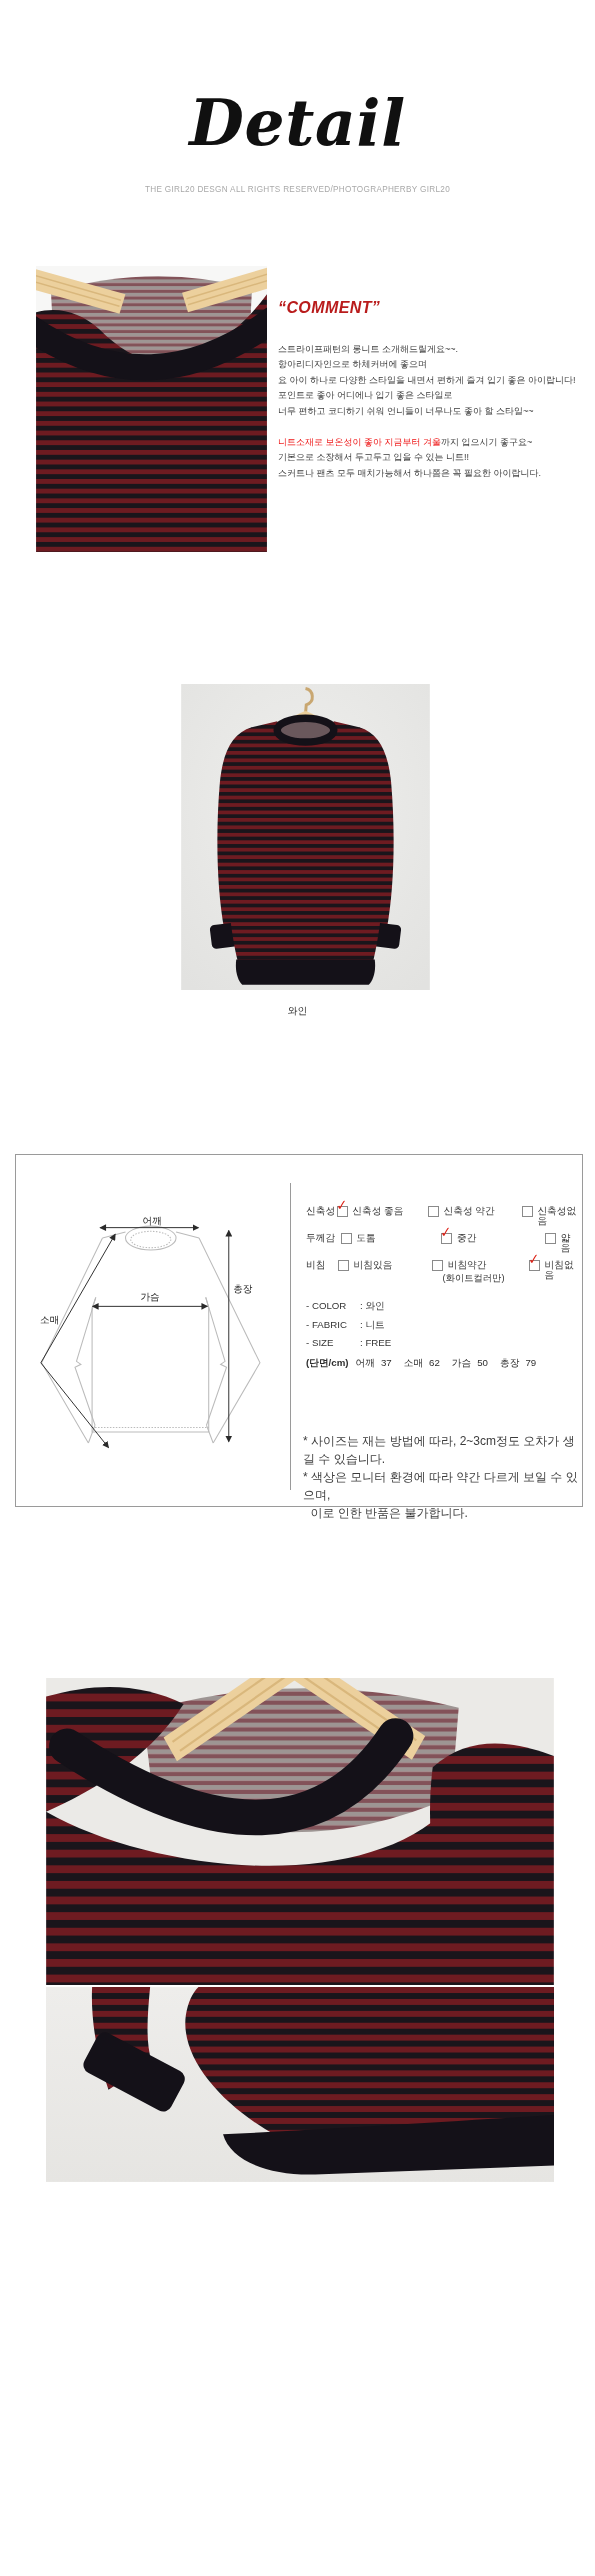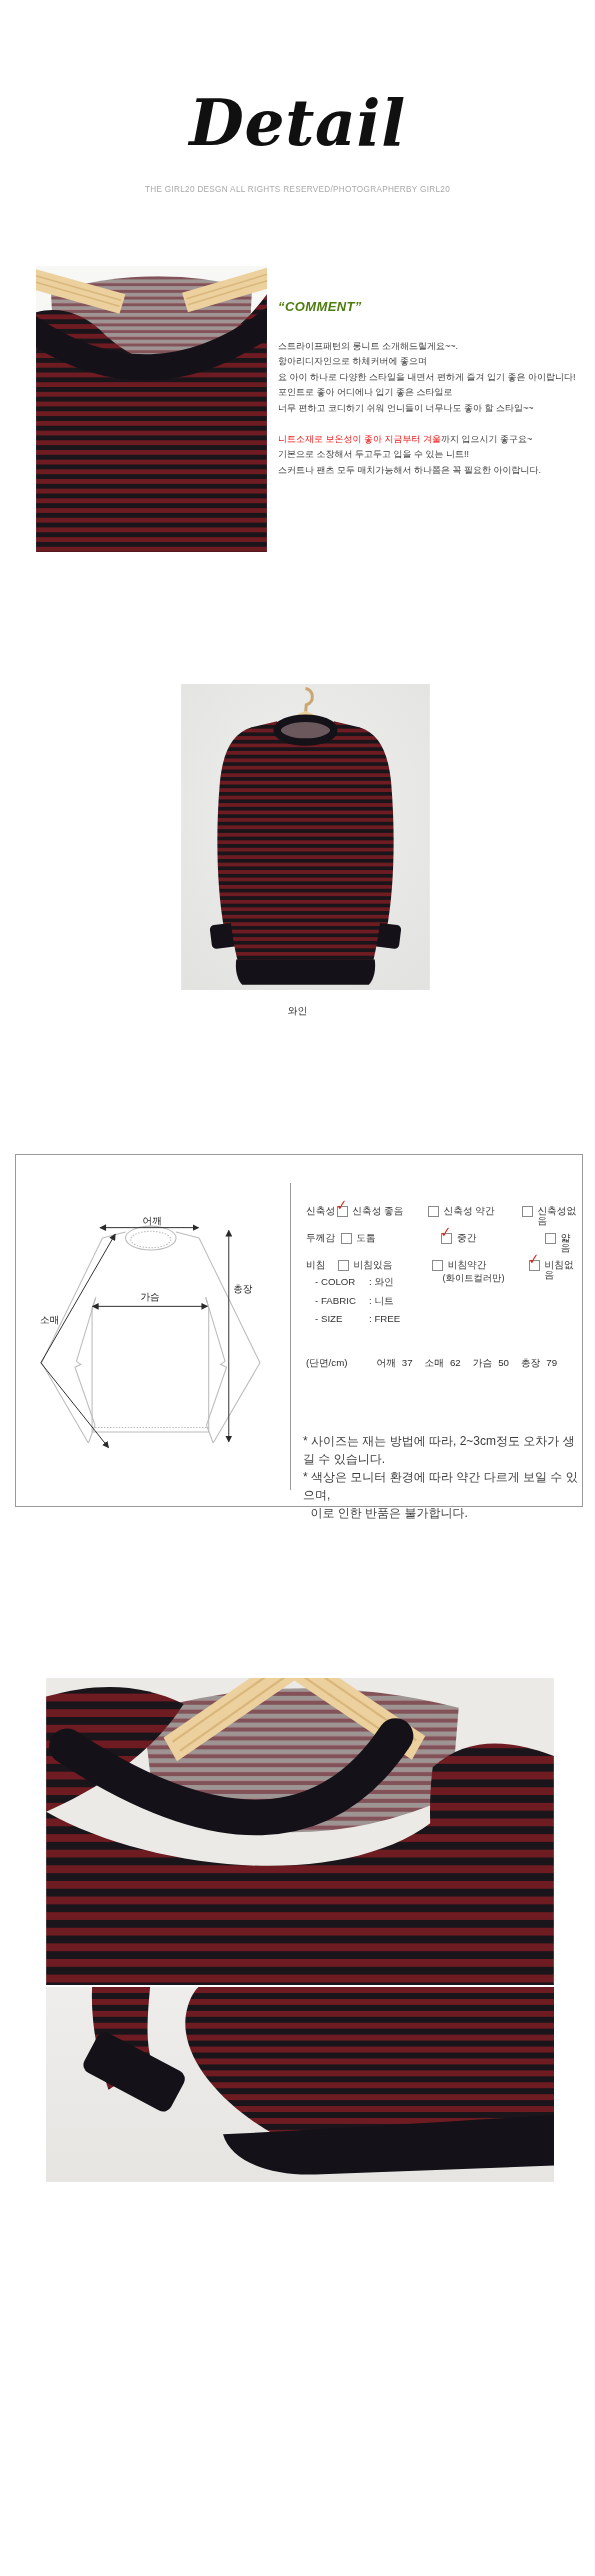--- a/index.html
+++ b/index.html
@@ -14,22 +14,22 @@
          color:#101010;letter-spacing:0.7px;}
   .subtitle{left:0;top:153px;width:595px;text-align:center;
             font-size:8.2px;color:#a9a9a9;letter-spacing:0.3px;margin-top:32px;}
 
   
   .photo{overflow:hidden;}
   .photo svg{display:block;}
 
   
   .comment{left:278px;top:299px;width:313px;}
-  .comment-heading{font-size:13px;font-style:italic;font-weight:bold;
-                   color:#4d7c0f;letter-spacing:0.4px;}
+  .comment-heading{font-size:16px;font-style:italic;font-weight:bold;
+                   color:#b91c1c;letter-spacing:0.4px;}
   .comment p{margin:0;font-size:9px;line-height:15.6px;color:#3a3a3a;}
   .comment .p1{margin-top:24.6px;}
   .comment .p2{margin-top:15px;}
   .comment .p3{margin-top:15px;}
   .comment .ln{display:block;}
   .red{color:#ee1313;}
 
   .wine-label{left:0;top:1005px;width:595px;text-align:center;font-size:9.7px;color:#222;}
 
   
@@ -42,25 +42,25 @@
   .chk-label{width:35px;font-weight:normal;color:#2e2e2e;}
   .opt{position:relative;padding-left:15.6px;}
   .opt1{width:86px;}
   .opt2{width:89px;}
   .box{position:absolute;left:0;top:0;width:9px;height:9px;
        border:0.7px solid #8a8a8a;background:#fff;}
   .mark{position:absolute;left:-2.2px;top:-6.7px;font-size:14px;font-weight:bold;
         color:#dd2318;transform:rotate(-6deg);}
   .opt-sub{display:block;margin:3px 0 0 -5.2px;font-size:9.3px;color:#333;}
 
-  .info{left:290px;top:118px;font-size:9.7px;line-height:18.6px;color:#333;margin-left:9px;}
+  .info{left:290px;top:142px;font-size:9.7px;line-height:18.6px;color:#333;}
   .info .k{display:inline-block;width:54px;}
 
   .dims{left:290px;top:202px;font-size:9.7px;color:#2e2e2e;display:flex;align-items:center;}
-  .dims .unit{margin-right:29px;}
+  .dims .unit{margin-right:7px;font-weight:bold;}
   .dims .pair{margin-right:12px;}
   .dims .pv{margin-left:6px;}
 
   .notes{left:287px;top:277px;font-size:12px;line-height:18px;color:#3c3c3c;}
   .notes .n3{padding-left:7.4px;}
 
   
   .diag-label{font-size:13px;fill:#222;font-family:"Liberation Sans","DejaVu Sans",sans-serif;}
 </style>
 </head>

